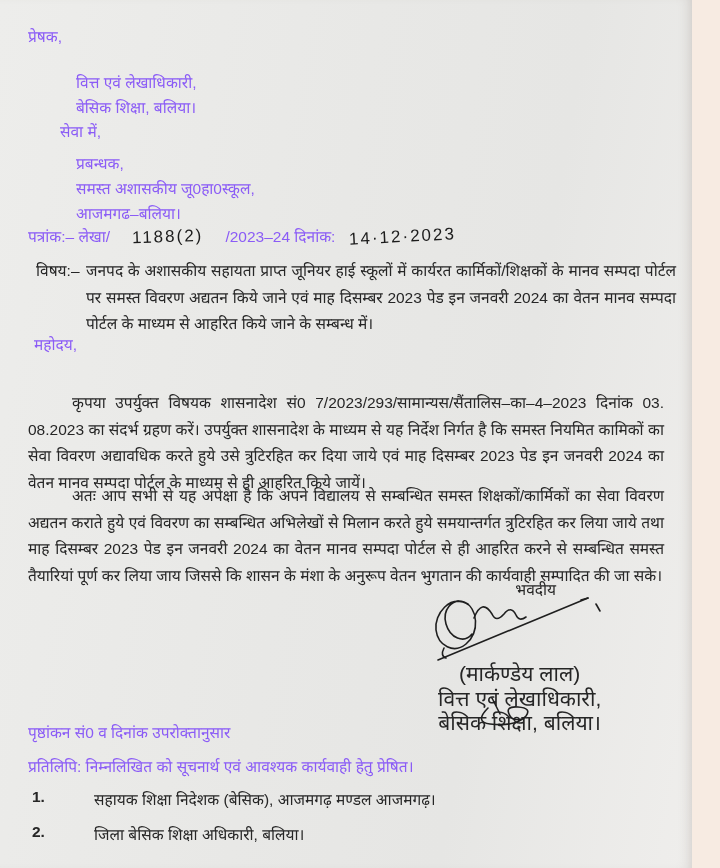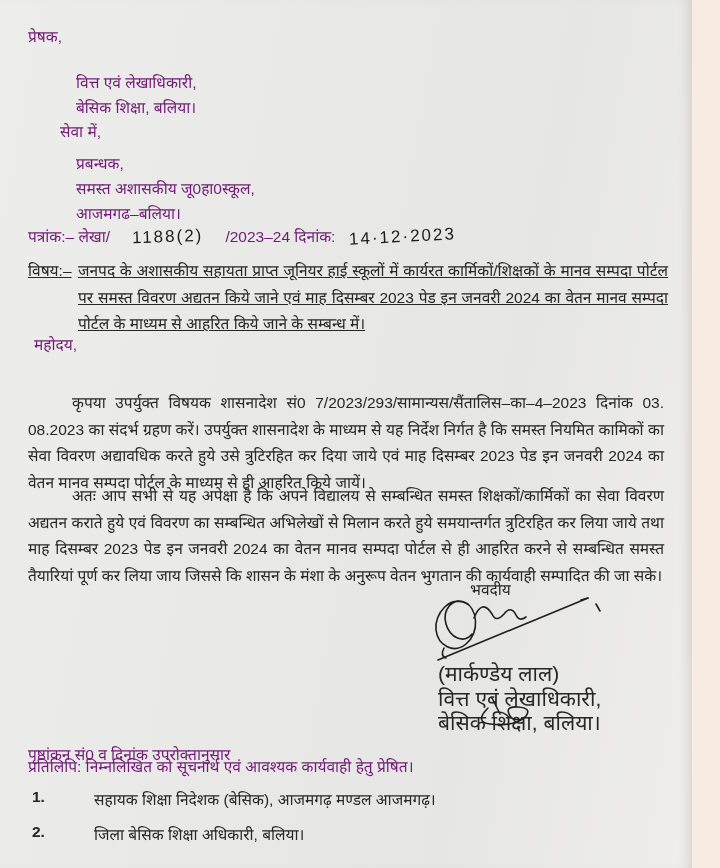--- a/index.html
+++ b/index.html
@@ -12,21 +12,21 @@
     overflow: hidden;
   }
   .paper {
     position: absolute;
     left: 0; top: 0;
     width: 692px; height: 868px;
     background: linear-gradient(100deg, #ededeb 0%, #e8e8e6 45%, #e6e6e4 70%, #efeeec 100%);
     box-shadow: inset -10px 0 14px -10px rgba(90,70,60,0.25);
   }
   .abs { position: absolute; }
-  .printed { font-size: 15.5px; line-height: 25px; color: #701a75; }
+  .printed { font-size: 15.5px; line-height: 25px; color: #8b5cf6; }
   .bold { font-weight: bold; }
   .addr-block .printed { display: block; }
   .hand {
     font-size: 17px;
     color: #1c1c1c;
     letter-spacing: 2px;
     display: inline-block;
     transform: rotate(-2deg);
     font-weight: 500;
   }
@@ -37,21 +37,21 @@
   .subject-label { flex: 0 0 50px; font-size: 15.5px; line-height: 26px; }
   .subject-text { flex: 1; font-size: 15.5px; line-height: 26.5px; text-align: justify; }
   .para {
     width: 636px;
     font-size: 15.5px;
     line-height: 26.5px;
     text-align: justify;
     text-indent: 44px;
     margin-top: 28px;
   }
-  .sig-block { text-align: left; }
+  .sig-block { text-align: center; }
   .sig-block .closing { font-size: 15.5px; margin-left: 32px; }
   .sig-block .line { font-size: 21px; line-height: 24.5px; }
   .list-row { display: flex; width: 620px; font-size: 15.5px; }
   .list-num { flex: 0 0 62px; }
   .list-text { flex: 1; }
   svg.scribble { overflow: visible; }
   svg.scribble path, svg.scribble line {
     fill: none;
     stroke: #1f1f1f;
     stroke-width: 1.6;
@@ -73,21 +73,21 @@
 <div class="abs addr-block" style="left:76px; top:151px;">
   <span class="printed">प्रबन्धक,</span>
   <span class="printed">समस्त अशासकीय जू0हा0स्कूल,</span>
   <span class="printed">आजमगढ–बलिया।</span>
 </div>
 
 <div class="abs ref-line" style="left:28px; top:224px;">
   <span class="printed">पत्रांक:– लेखा/</span><span class="gap-m"></span><span class="hand">1188(2)</span><span class="gap-m"></span><span class="printed">/2023–24 दिनांक:</span><span class="gap-s"></span><span class="hand" style="transform:rotate(-3deg);">14·12·2023</span>
 </div>
 
-<div class="abs subject-row" style="left:28px; top:258px;text-decoration:underline;">
+<div class="abs subject-row" style="left:36px; top:258px;">
   <div class="subject-label">विषय:–</div>
   <div class="subject-text">जनपद के अशासकीय सहायता प्राप्त जूनियर हाई स्कूलों में कार्यरत कार्मिकों/शिक्षकों के मानव सम्पदा पोर्टल पर समस्त विवरण अद्यतन किये जाने एवं माह दिसम्बर 2023 पेड इन जनवरी 2024 का वेतन मानव सम्पदा पोर्टल के माध्यम से आहरित किये जाने के सम्बन्ध में।</div>
 </div>
 
 <div class="abs printed" style="left:34px; top:332px;">महोदय,</div>
 
 <div class="abs para" style="left:28px; top:362px;">कृपया उपर्युक्त विषयक शासनादेश सं0 7/2023/293/सामान्यस/सैंतालिस–का–4–2023 दिनांक 03. 08.2023 का संदर्भ ग्रहण करें। उपर्युक्त शासनादेश के माध्यम से यह निर्देश निर्गत है कि समस्त नियमित कामिकों का सेवा विवरण अद्यावधिक करते हुये उसे त्रुटिरहित कर दिया जाये एवं माह दिसम्बर 2023 पेड इन जनवरी 2024 का वेतन मानव सम्पदा पोर्टल के माध्यम से ही आहरित किये जायें।</div>
 <div class="abs para" style="left:28px; top:455px;">अतः आप सभी से यह अपेक्षा है कि अपने विद्यालय से सम्बन्धित समस्त शिक्षकों/कार्मिकों का सेवा विवरण अद्यतन कराते हुये एवं विवरण का सम्बन्धित अभिलेखों से मिलान करते हुये समयान्तर्गत त्रुटिरहित कर लिया जाये तथा माह दिसम्बर 2023 पेड इन जनवरी 2024 का वेतन मानव सम्पदा पोर्टल से ही आहरित करने से सम्बन्धित समस्त तैयारियां पूर्ण कर लिया जाय जिससे कि शासन के मंशा के अनुरूप वेतन भुगतान की कार्यवाही सम्पादित की जा सके।</div>
 
 <div class="abs sig-block" style="left:438px; top:578px;">
@@ -105,21 +105,21 @@
   <path d="M158,10 l-7,2"></path>
   <path d="M166,16 l4,7"></path>
   <path d="M14,60 q-4,8 2,10"></path>
 </svg>
 
 <svg class="scribble abs" style="left:470px; top:696px;" width="66" height="30" viewBox="0 0 66 30">
   <path d="M22,2 l8,16"></path>
   <path d="M18,12 q-14,14 2,16 q26,3 36,-8 q6,-8 -8,-9 q-14,-1 -8,9 q3,5 12,3"></path>
 </svg>
 
-<div class="abs printed" style="left:28px; top:742px;">पृष्ठांकन सं0 व दिनांक उपरोक्तानुसार</div>
+<div class="abs printed" style="left:28px; top:720px;">पृष्ठांकन सं0 व दिनांक उपरोक्तानुसार</div>
 <div class="abs printed" style="left:28px; top:754px;">प्रतिलिपि: निम्नलिखित को सूचनार्थ एवं आवश्यक कार्यवाही हेतु प्रेषित।</div>
 
 <div class="abs list-row" style="left:32px; top:788px;">
   <span class="list-num bold">1.</span>
   <span class="list-text">सहायक शिक्षा निदेशक (बेसिक), आजमगढ़ मण्डल आजमगढ़।</span>
 </div>
 <div class="abs list-row" style="left:32px; top:823px;">
   <span class="list-num bold">2.</span>
   <span class="list-text">जिला बेसिक शिक्षा अधिकारी, बलिया।</span>
 </div>

